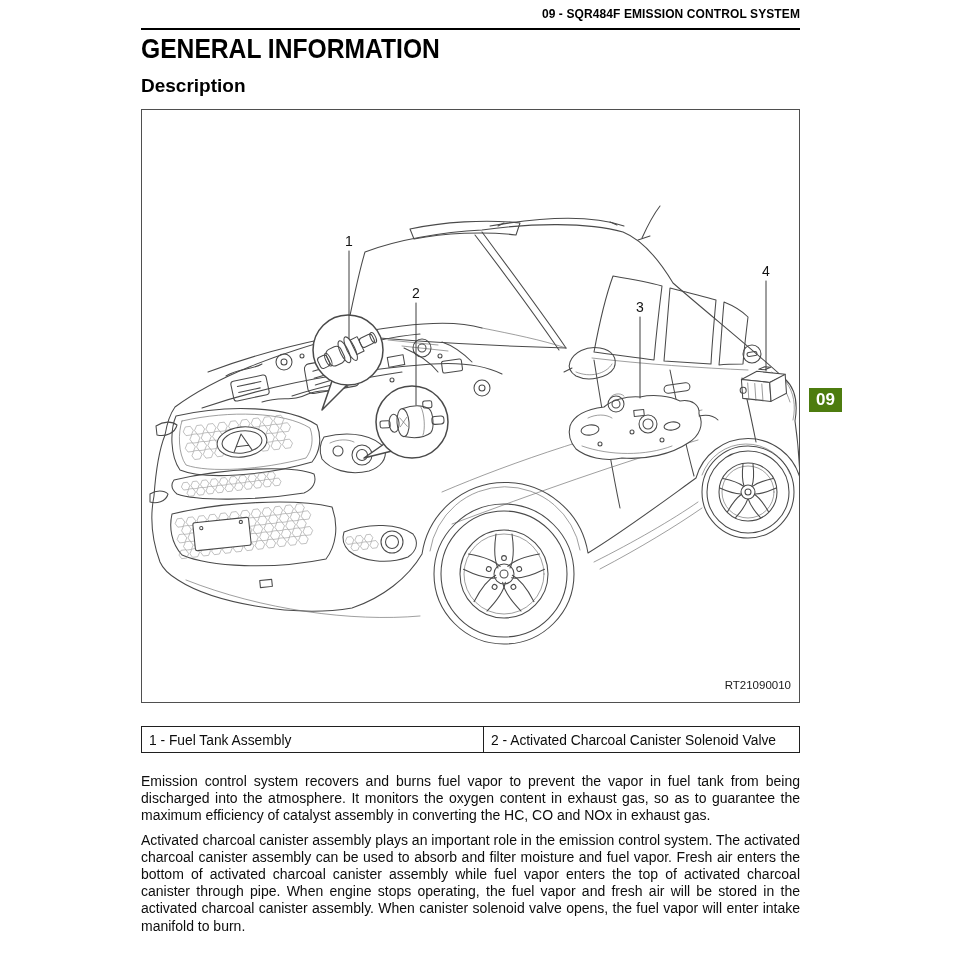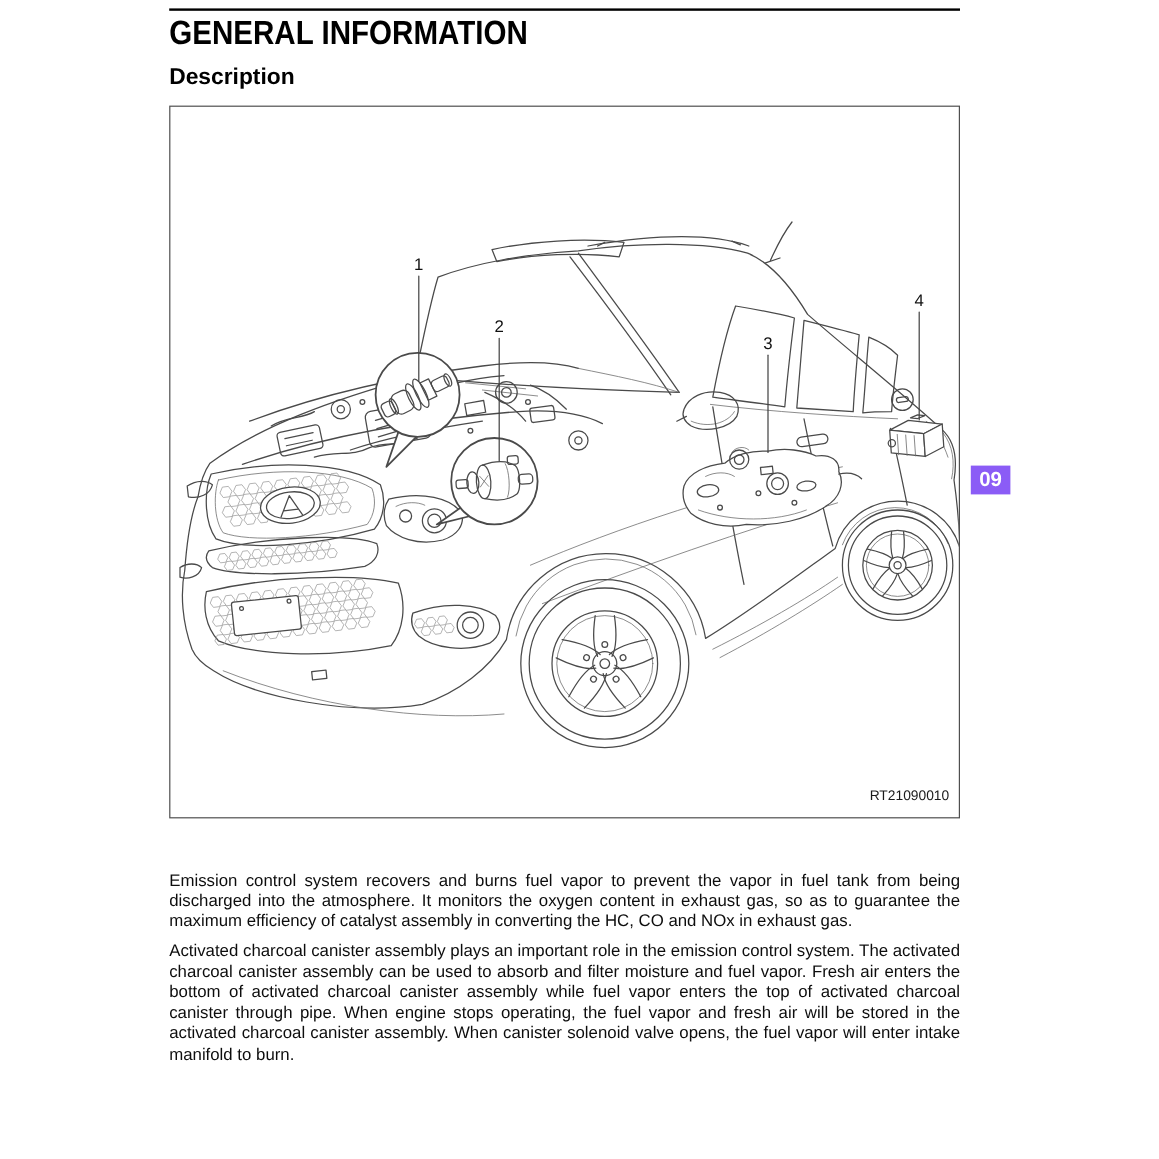--- a/index.html
+++ b/index.html
@@ -12,37 +12,38 @@
   h1{margin:4px 0 0 0;font-size:28px;line-height:30px;font-weight:bold;color:#000;}
   h1 .squeeze{display:inline-block;transform:scaleX(.88);transform-origin:0 50%;white-space:nowrap;}
   h2{margin:11px 0 0 0;font-size:19px;line-height:21px;font-weight:bold;color:#000;}
   .figure{margin-top:13px;width:659px;height:594px;border:1px solid #4f4f4f;box-sizing:border-box;position:relative;background:#fff;}
   .figcode{position:absolute;right:8px;bottom:11px;font-size:11.5px;color:#1a1a1a;}
   .legend{margin-top:23px;width:659px;border-collapse:collapse;table-layout:fixed;}
   .legend td{border:1.4px solid #1f1f1f;height:24px;font-size:13.8px;padding:1px 6px 0 7px;color:#0d0d0d;}
   .legend td.c1{width:328px;}
   .bodytext{margin-top:20px;}
   .body-p{margin:0 0 7px 0;font-size:14px;line-height:17.2px;text-align:justify;color:#0d0d0d;}
-  .chapter-tab{position:absolute;left:809px;top:388px;width:33px;height:24px;background:#8b5cf6;color:#fff;
+  .chapter-tab{position:absolute;left:809px;top:388px;width:33px;height:24px;background:#4d7c0f;color:#fff;
        font-size:17px;font-weight:bold;text-align:center;line-height:24px;}
   
   .car *{fill:none;stroke:#4a4a4a;stroke-width:1.05;stroke-linecap:round;stroke-linejoin:round;}
   .car .thin{stroke:#6b6b6b;stroke-width:.65;}
   .car .mesh{stroke:#9c9c9c;stroke-width:.6;}
   .car .white{fill:#fff;}
   .car .heavy{stroke-width:1.5;}
   .car .leader{stroke:#3f3f3f;stroke-width:1;}
   .car text.num{fill:#111;stroke:none;font-family:"Liberation Sans",sans-serif;font-size:14px;text-anchor:middle;}
 </style>
 </head>
 <body>
 
 <div class="page">
   <div class="content">
 
+    <div class="running-header">09 - SQR484F EMISSION CONTROL SYSTEM</div>
     <div class="rule"></div>
     <h1><span class="squeeze">GENERAL INFORMATION</span></h1>
     <h2>Description</h2>
 
     <div class="figure">
       <svg class="car" width="657" height="592" viewBox="0 0 657 592" xmlns="http://www.w3.org/2000/svg">
 
         <g>
           <path d="M500 128 C505 117 511 105 518 96"></path>
           <path d="M496 130 l12 -4"></path>
@@ -429,20 +430,24 @@
         <text class="num" x="207" y="136">1</text>
         <text class="num" x="274" y="188">2</text>
         <text class="num" x="498" y="202">3</text>
         <text class="num" x="624" y="166">4</text>
       </svg>
       <div class="figcode">RT21090010</div>
     </div>
 
     <table class="legend">
       <tbody>
+          <tr>
+        <td class="c1">1 - Fuel Tank Assembly</td>
+        <td>2 - Activated Charcoal Canister Solenoid Valve</td>
+      </tr>
     </tbody>
       </table>
 
     <div class="bodytext">
       <p class="body-p">Emission control system recovers and burns fuel vapor to prevent the vapor in fuel tank from being discharged into the atmosphere. It monitors the oxygen content in exhaust gas, so as to guarantee the maximum efficiency of catalyst assembly in converting the HC, CO and NOx in exhaust gas.</p>
       <p class="body-p">Activated charcoal canister assembly plays an important role in the emission control system. The activated charcoal canister assembly can be used to absorb and filter moisture and fuel vapor. Fresh air enters the bottom of activated charcoal canister assembly while fuel vapor enters the top of activated charcoal canister through pipe. When engine stops operating, the fuel vapor and fresh air will be stored in the activated charcoal canister assembly. When canister solenoid valve opens, the fuel vapor will enter intake manifold to burn.</p>
     </div>
   </div>
 
   <div class="chapter-tab">09</div>

